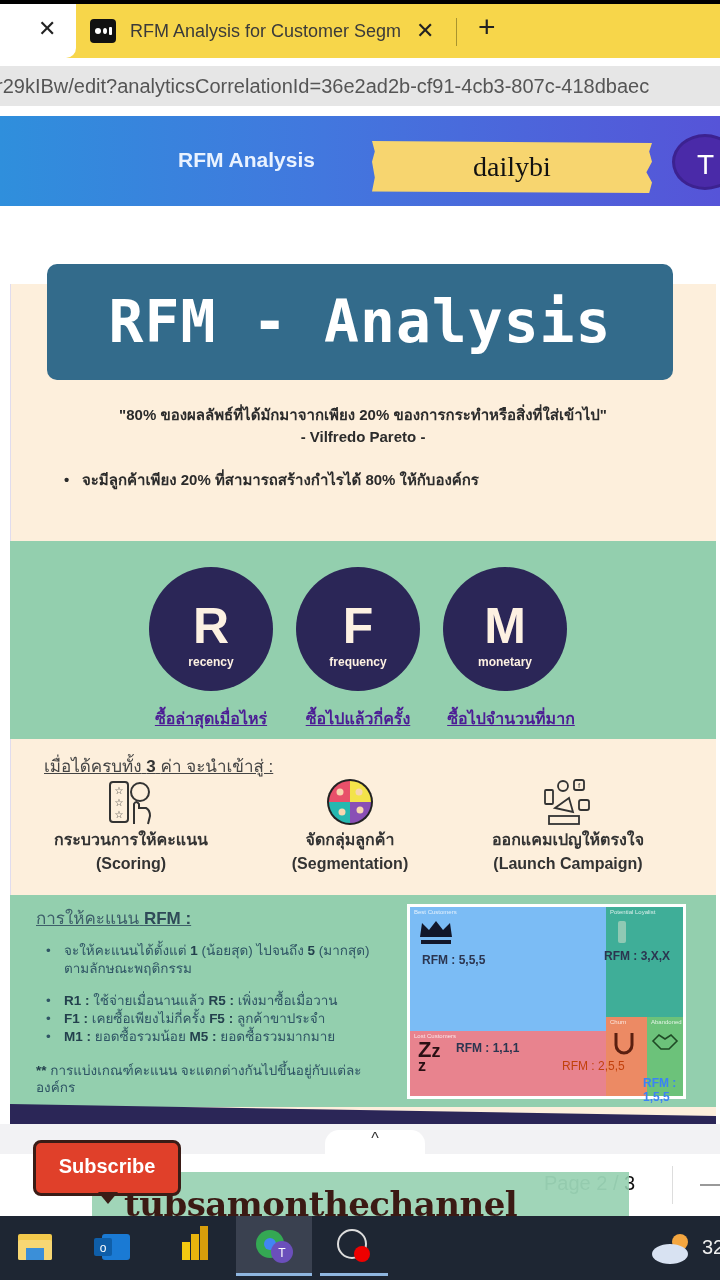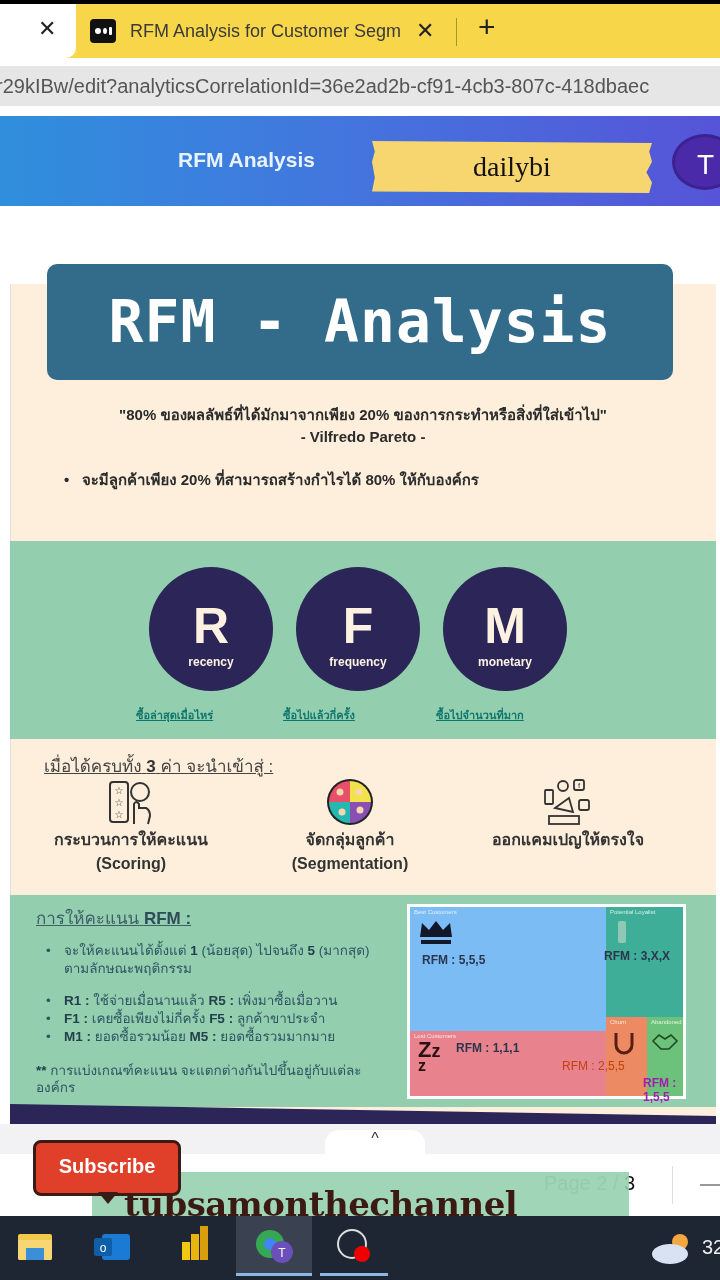--- a/index.html
+++ b/index.html
@@ -47,21 +47,21 @@
   .quote { position: absolute; left: 10px; top: 404px; width: 706px; text-align: center; font-size: 15px; font-weight: bold; color: #2b2b2b; line-height: 22px; }
   .bullets1 { position: absolute; left: 64px; top: 468px; font-size: 15px; font-weight: bold; color: #2b2b2b; line-height: 24px; }
   .bullets1 li, .bullets2 li { list-style: none; position: relative; padding-left: 18px; }
   .bullets1 li::before, .bullets2 li::before { content: "•"; position: absolute; left: 0; top: 0; }
 
   
   .greenband { position: absolute; left: 10px; top: 541px; width: 706px; height: 198px; background: #93cfae; }
   .circle { position: absolute; top: 567px; width: 124px; height: 124px; border-radius: 50%; background: #2b2657; }
   .circle .letter { position: absolute; top: 30px; width: 100%; text-align: center; font-size: 50px; font-weight: bold; color: #fdf1e2; }
   .circle .word { position: absolute; top: 88px; width: 100%; text-align: center; font-size: 12px; font-weight: bold; color: #fdf1e2; }
-  .circle-cap { position: absolute; top: 706px; width: 150px; text-align: left; font-size: 11px; font-weight: bold; color: #0f766e; text-decoration: underline; }
+  .circle-cap { position: absolute; top: 706px; width: 150px; text-align: center; font-size: 16px; font-weight: bold; color: #4c1d95; text-decoration: underline; }
 
   
   .proc-head { position: absolute; left: 44px; top: 752px; font-size: 17px; color: #444; text-decoration: underline; }
   .proc-head b { color: #333; }
   .proc { position: absolute; top: 778px; width: 200px; text-align: center; }
   .proc .ic { width: 50px; height: 48px; margin: 0 auto; position: relative; }
   .proc .l1 { margin-top: 2px; font-size: 16px; font-weight: bold; color: #333; line-height: 24px; }
   .proc .l2 { font-size: 16px; font-weight: bold; color: #333; line-height: 24px; }
 
   
@@ -222,20 +222,21 @@
         <rect x="2" y="12" width="8" height="14" rx="1" fill="none" stroke="#333" stroke-width="1.8"></rect>
         <circle cx="20" cy="8" r="5" fill="none" stroke="#333" stroke-width="1.8"></circle>
         <rect x="31" y="2" width="10" height="10" rx="2" fill="none" stroke="#333" stroke-width="1.8"></rect>
         <text x="36" y="10" font-size="8" text-anchor="middle" fill="#333">f</text>
         <rect x="36" y="22" width="10" height="10" rx="2" fill="none" stroke="#333" stroke-width="1.8"></rect>
         <path d="M12 30 L26 20 L30 34 Z" fill="none" stroke="#333" stroke-width="1.8"></path>
         <rect x="6" y="38" width="30" height="8" fill="none" stroke="#333" stroke-width="1.8"></rect>
       </svg>
     </div>
     <div class="l1">ออกแคมเปญให้ตรงใจ</div>
+    <div class="l2">(Launch Campaign)</div>
   </div>
 
   <div class="scoreband"></div>
   <div class="score-head">
     <span>การให้คะแนน</span>
     <b>RFM :</b>
   </div>
   <ul class="bullets2">
     <li>
       <span>จะให้คะแนนได้ตั้งแต่</span>
@@ -287,21 +288,21 @@
     </div>
     <div class="rfm" style="position:absolute;left:155px;top:155px;font-size:12px;font-weight:normal;color:#c2410c">RFM : 2,5,5</div>
     <div class="tm" style="left:240px;top:113px;width:36px;height:79px;background:#6cc27a">
       <div class="tlabel">Abandoned</div>
       <div style="position:absolute;left:4px;top:14px;">
         <svg width="28" height="20" viewBox="0 0 28 20">
             <path d="M2 10 L8 4 L14 8 L20 4 L26 10 L18 18 L10 18 Z" fill="none" stroke="#1f4a25" stroke-width="1.6"></path>
           </svg>
       </div>
     </div>
-    <div class="rfm" style="position:absolute;left:236px;top:172px;font-size:12px;font-weight:bold;color:#a21caf">RFM : 1,5,5</div>
+    <div class="rfm" style="position:absolute;left:236px;top:172px;font-size:12px;font-weight:bold;color:#3b82f6">RFM : 1,5,5</div>
   </div>
 
   <div class="darkbar"></div>
 
   <div class="bottombar"></div>
   <div class="chev-tab">
     <span>^</span>
   </div>
   <div class="footer"></div>
   <div class="page-ind">

